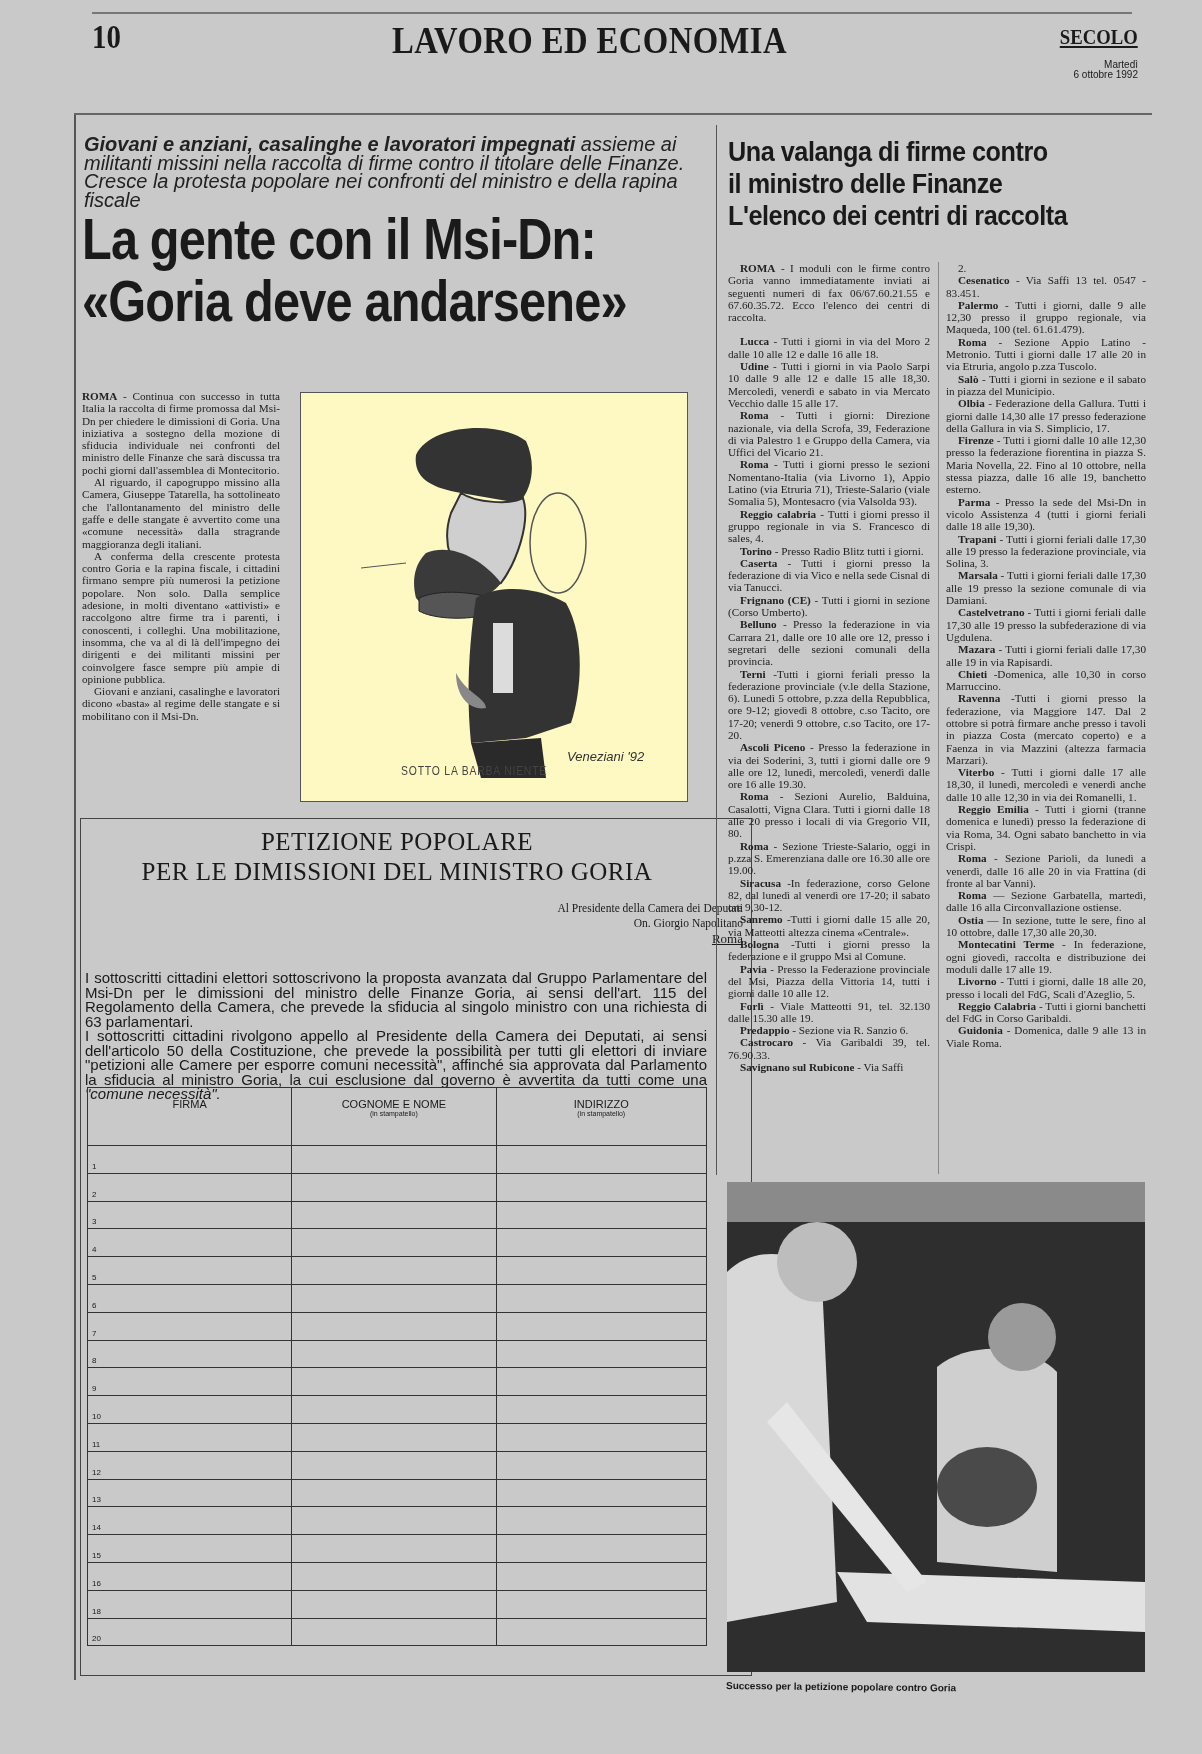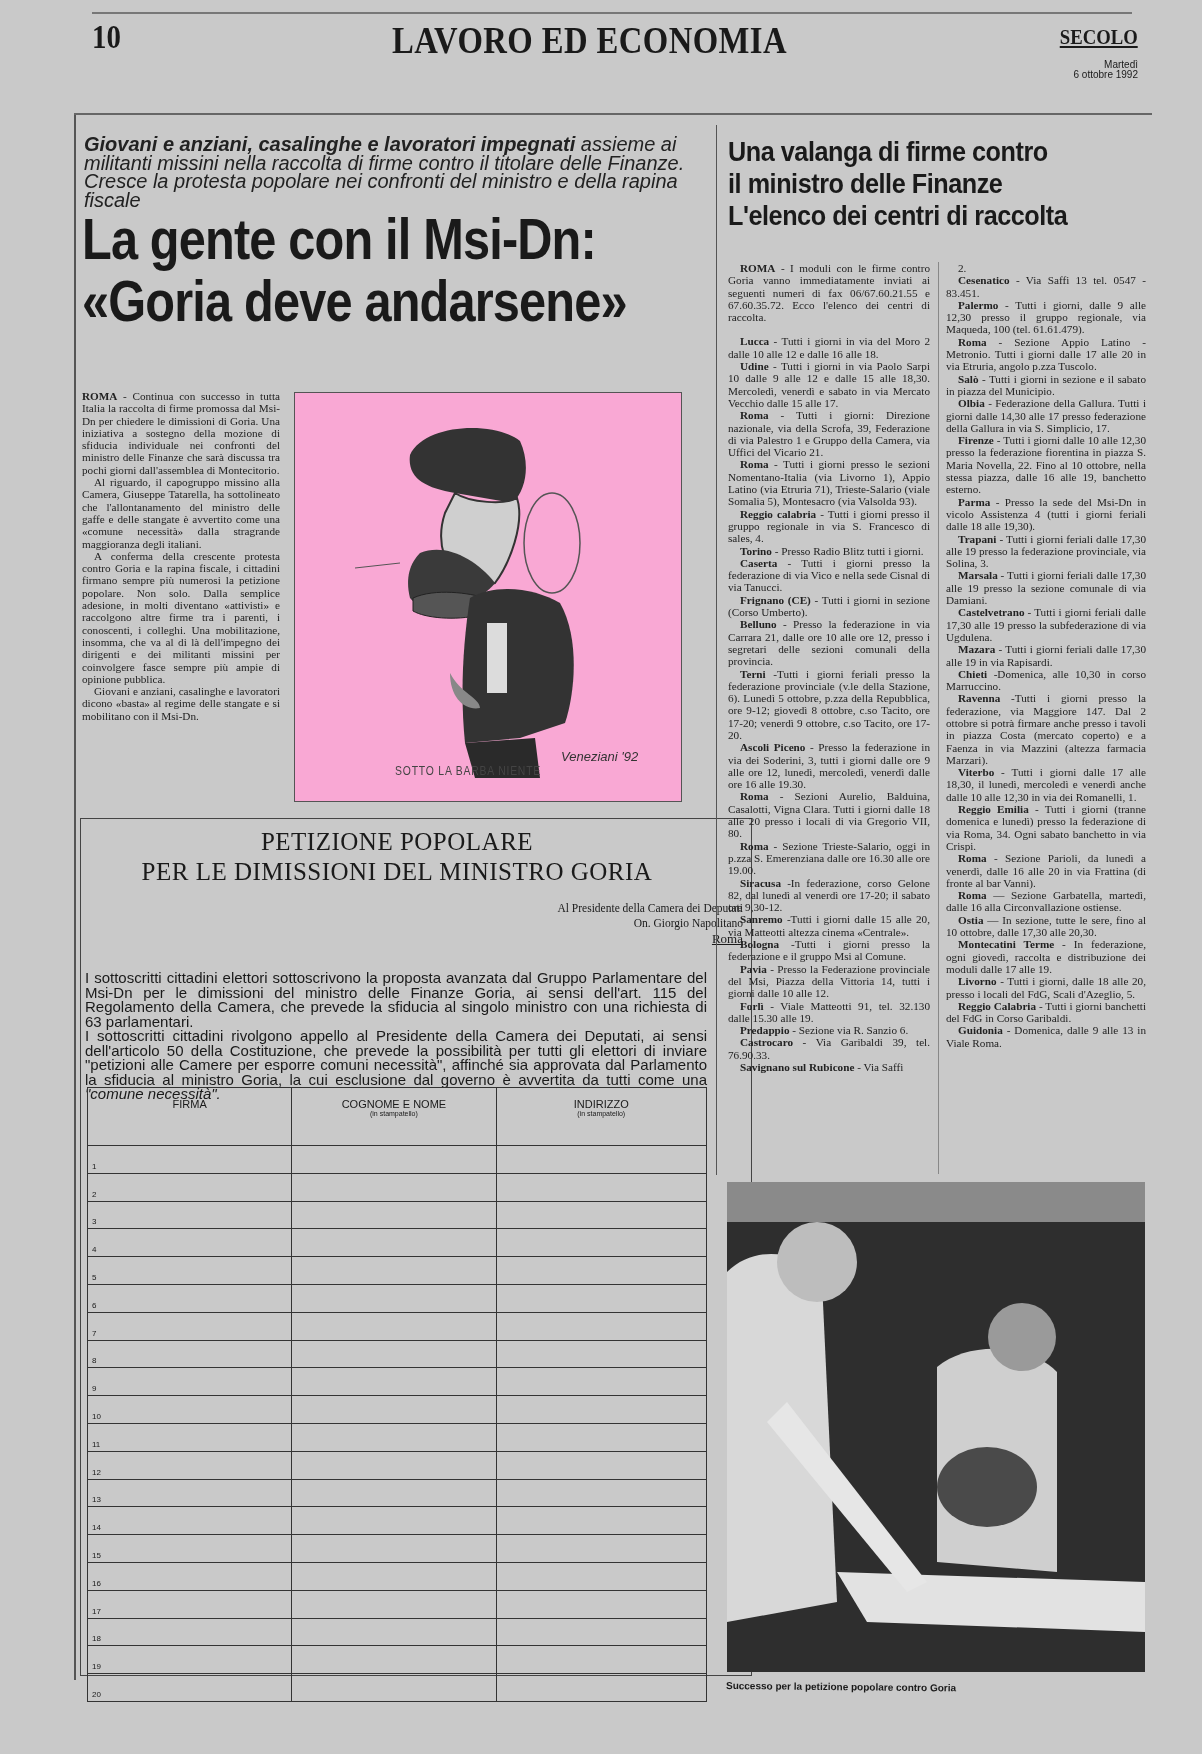--- a/index.html
+++ b/index.html
@@ -15,21 +15,21 @@
   #frame{left:74px;top:115px;width:642px;height:1565px;border-left:2px solid #555;}
   #kicker{left:84px;top:135px;width:620px;font-family:"Liberation Sans",sans-serif;font-style:italic;font-size:20px;line-height:18.5px;color:#222;}
   #kicker b{font-weight:bold;}
   #headline{left:82px;top:208px;width:640px;font-family:"Liberation Sans",sans-serif;font-weight:bold;font-size:58px;line-height:62px;letter-spacing:-1px;transform:scaleX(.84);transform-origin:left;white-space:nowrap;}
   .body-text{font-family:"Liberation Serif",serif;font-size:11.2px;line-height:12.3px;text-align:justify;color:#222;}
   .body-text p{margin:0;text-indent:12px;}
   .body-text p.first{text-indent:0;}
   .body-text b{font-weight:bold;}
   #article{left:82px;top:390px;width:198px;}
   
-  #cartoon{left:294px;top:392px;width:386px;height:408px;border:1.5px solid #555;background:#f9a8d4;}
+  #cartoon{left:300px;top:392px;width:386px;height:408px;border:1.5px solid #555;background:#fef9c3;}
   #cartoon svg{position:absolute;left:0;top:0;}
   #cartoon-caption{left:100px;top:370px;font-family:"Liberation Sans",sans-serif;font-size:13px;letter-spacing:1px;color:#444;transform:scaleX(.8);transform-origin:left;}
   
   #petition{left:80px;top:818px;width:632px;height:856px;border:1.5px solid #444;padding-left:38px;}
   #pet-title{left:0;top:8px;width:632px;text-align:center;font-size:25px;line-height:30px;letter-spacing:.5px;}
   #pet-addr{right:8px;top:82px;text-align:right;font-size:11.5px;line-height:15px;}
   #pet-addr .u{text-decoration:underline;font-size:13px;}
   #pet-text{left:4px;top:152px;width:622px;font-family:"Liberation Sans",sans-serif;font-size:15px;line-height:14.5px;text-align:justify;}
   #pet-text p{margin:0;}
   #pet-text i{font-style:italic;}
@@ -191,31 +191,21 @@
           <td><span>15</span></td>
           <td></td>
           <td></td>
         </tr>
         <tr>
           <td><span>16</span></td>
           <td></td>
           <td></td>
         </tr>
         <tr>
-          <td><span>17</span></td>
-          <td></td>
-          <td></td>
-        </tr>
-        <tr>
           <td><span>18</span></td>
-          <td></td>
-          <td></td>
-        </tr>
-        <tr>
-          <td><span>19</span></td>
           <td></td>
           <td></td>
         </tr>
         <tr>
           <td><span>20</span></td>
           <td></td>
           <td></td>
         </tr>
       </tbody>
   </table>

